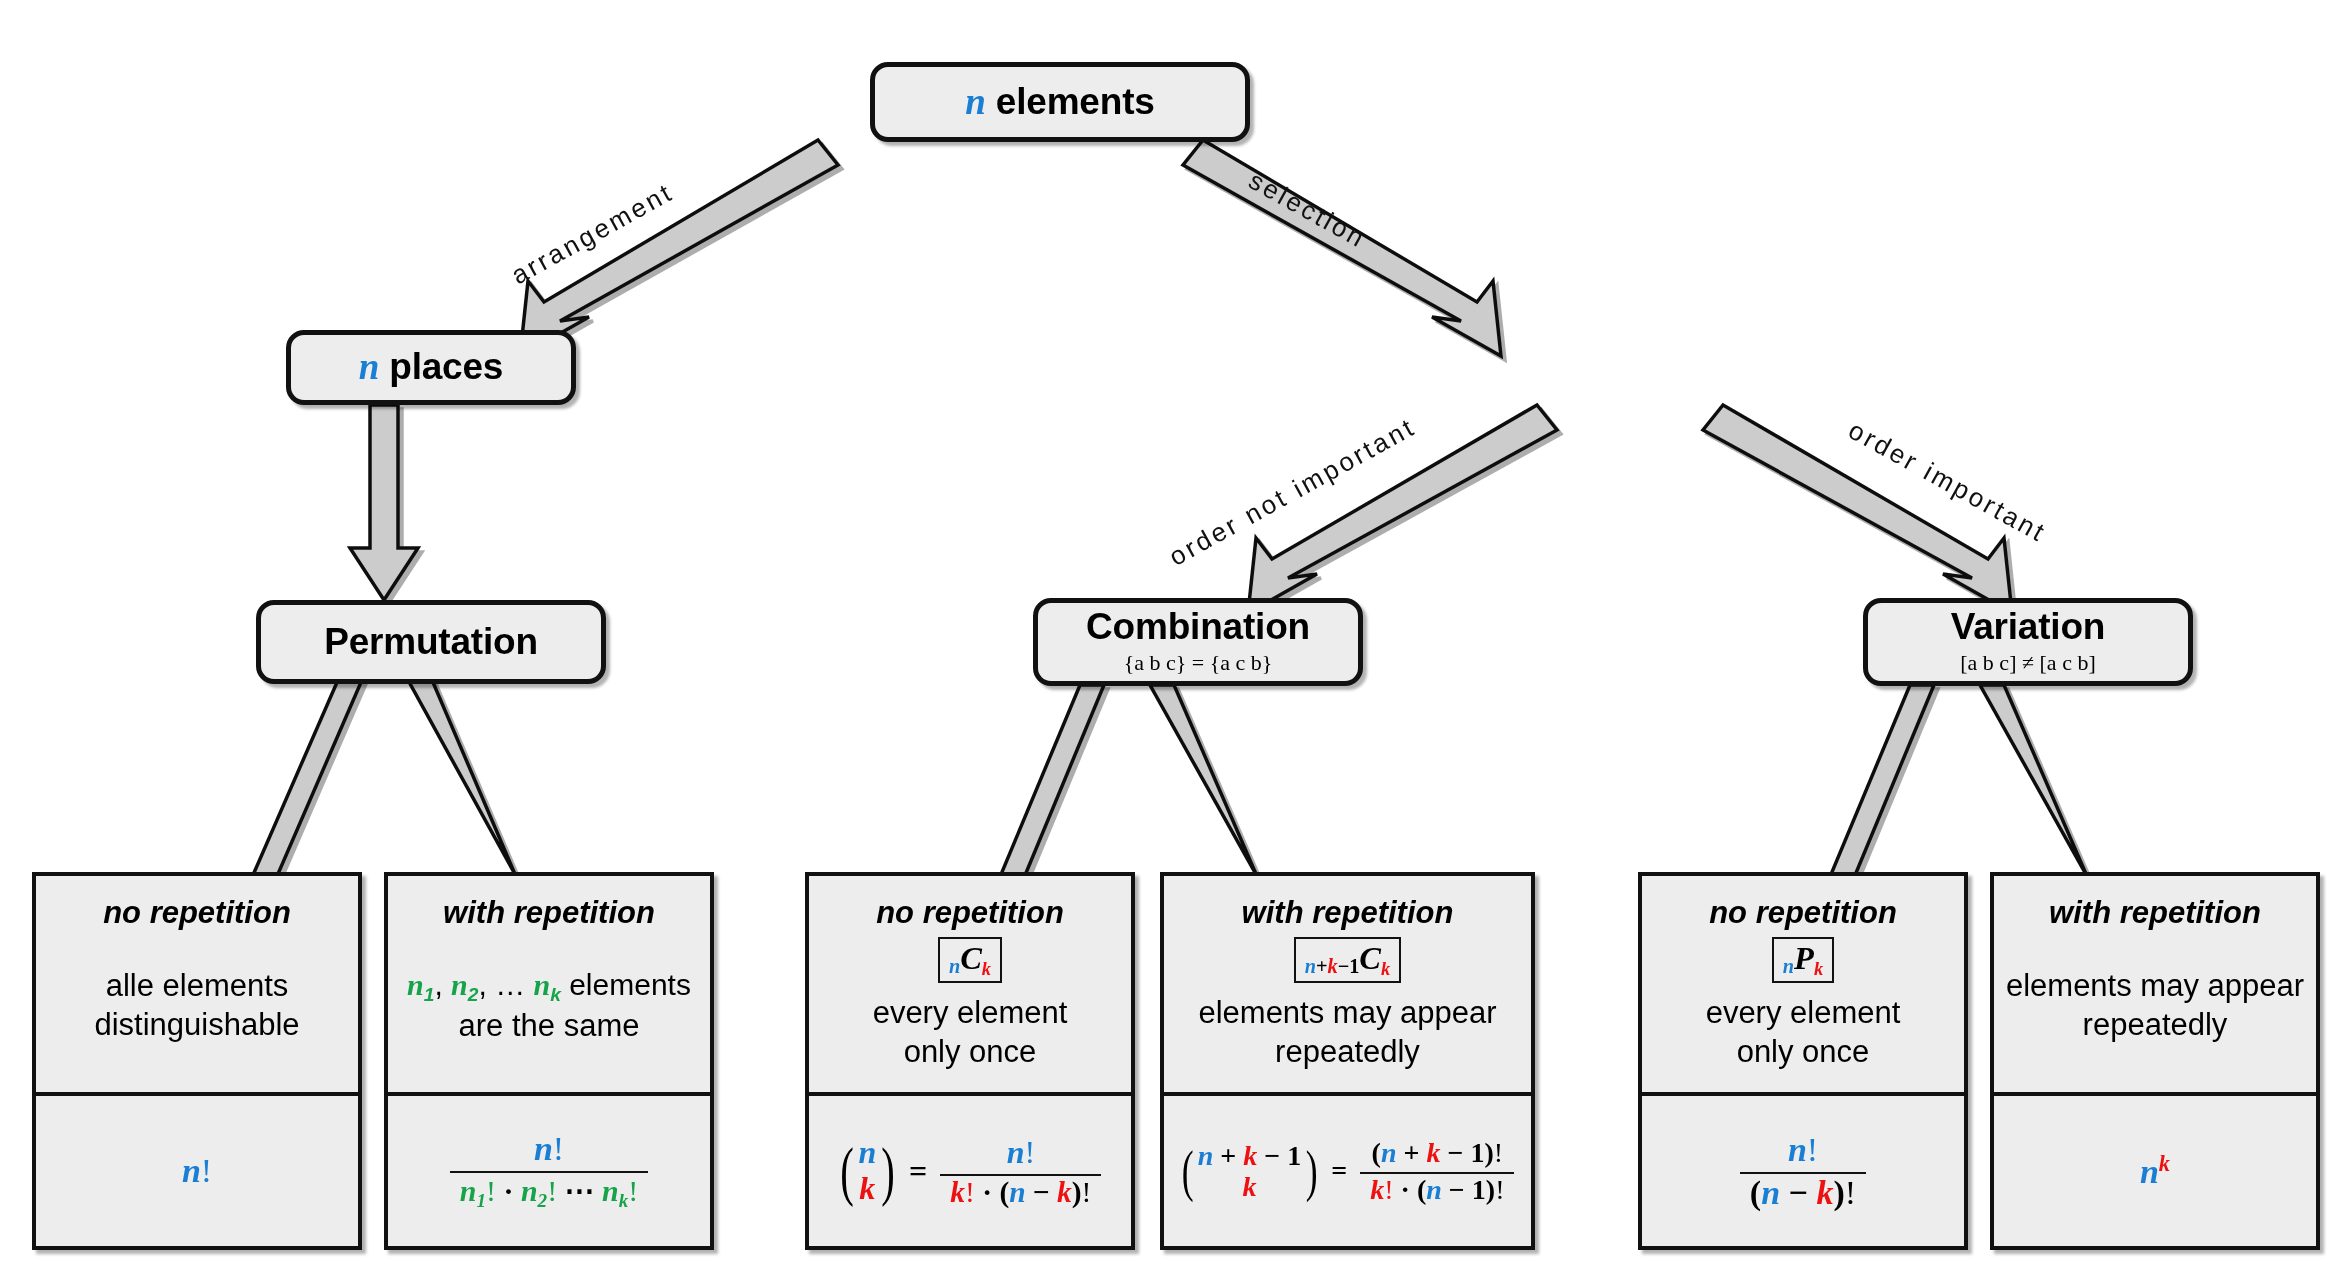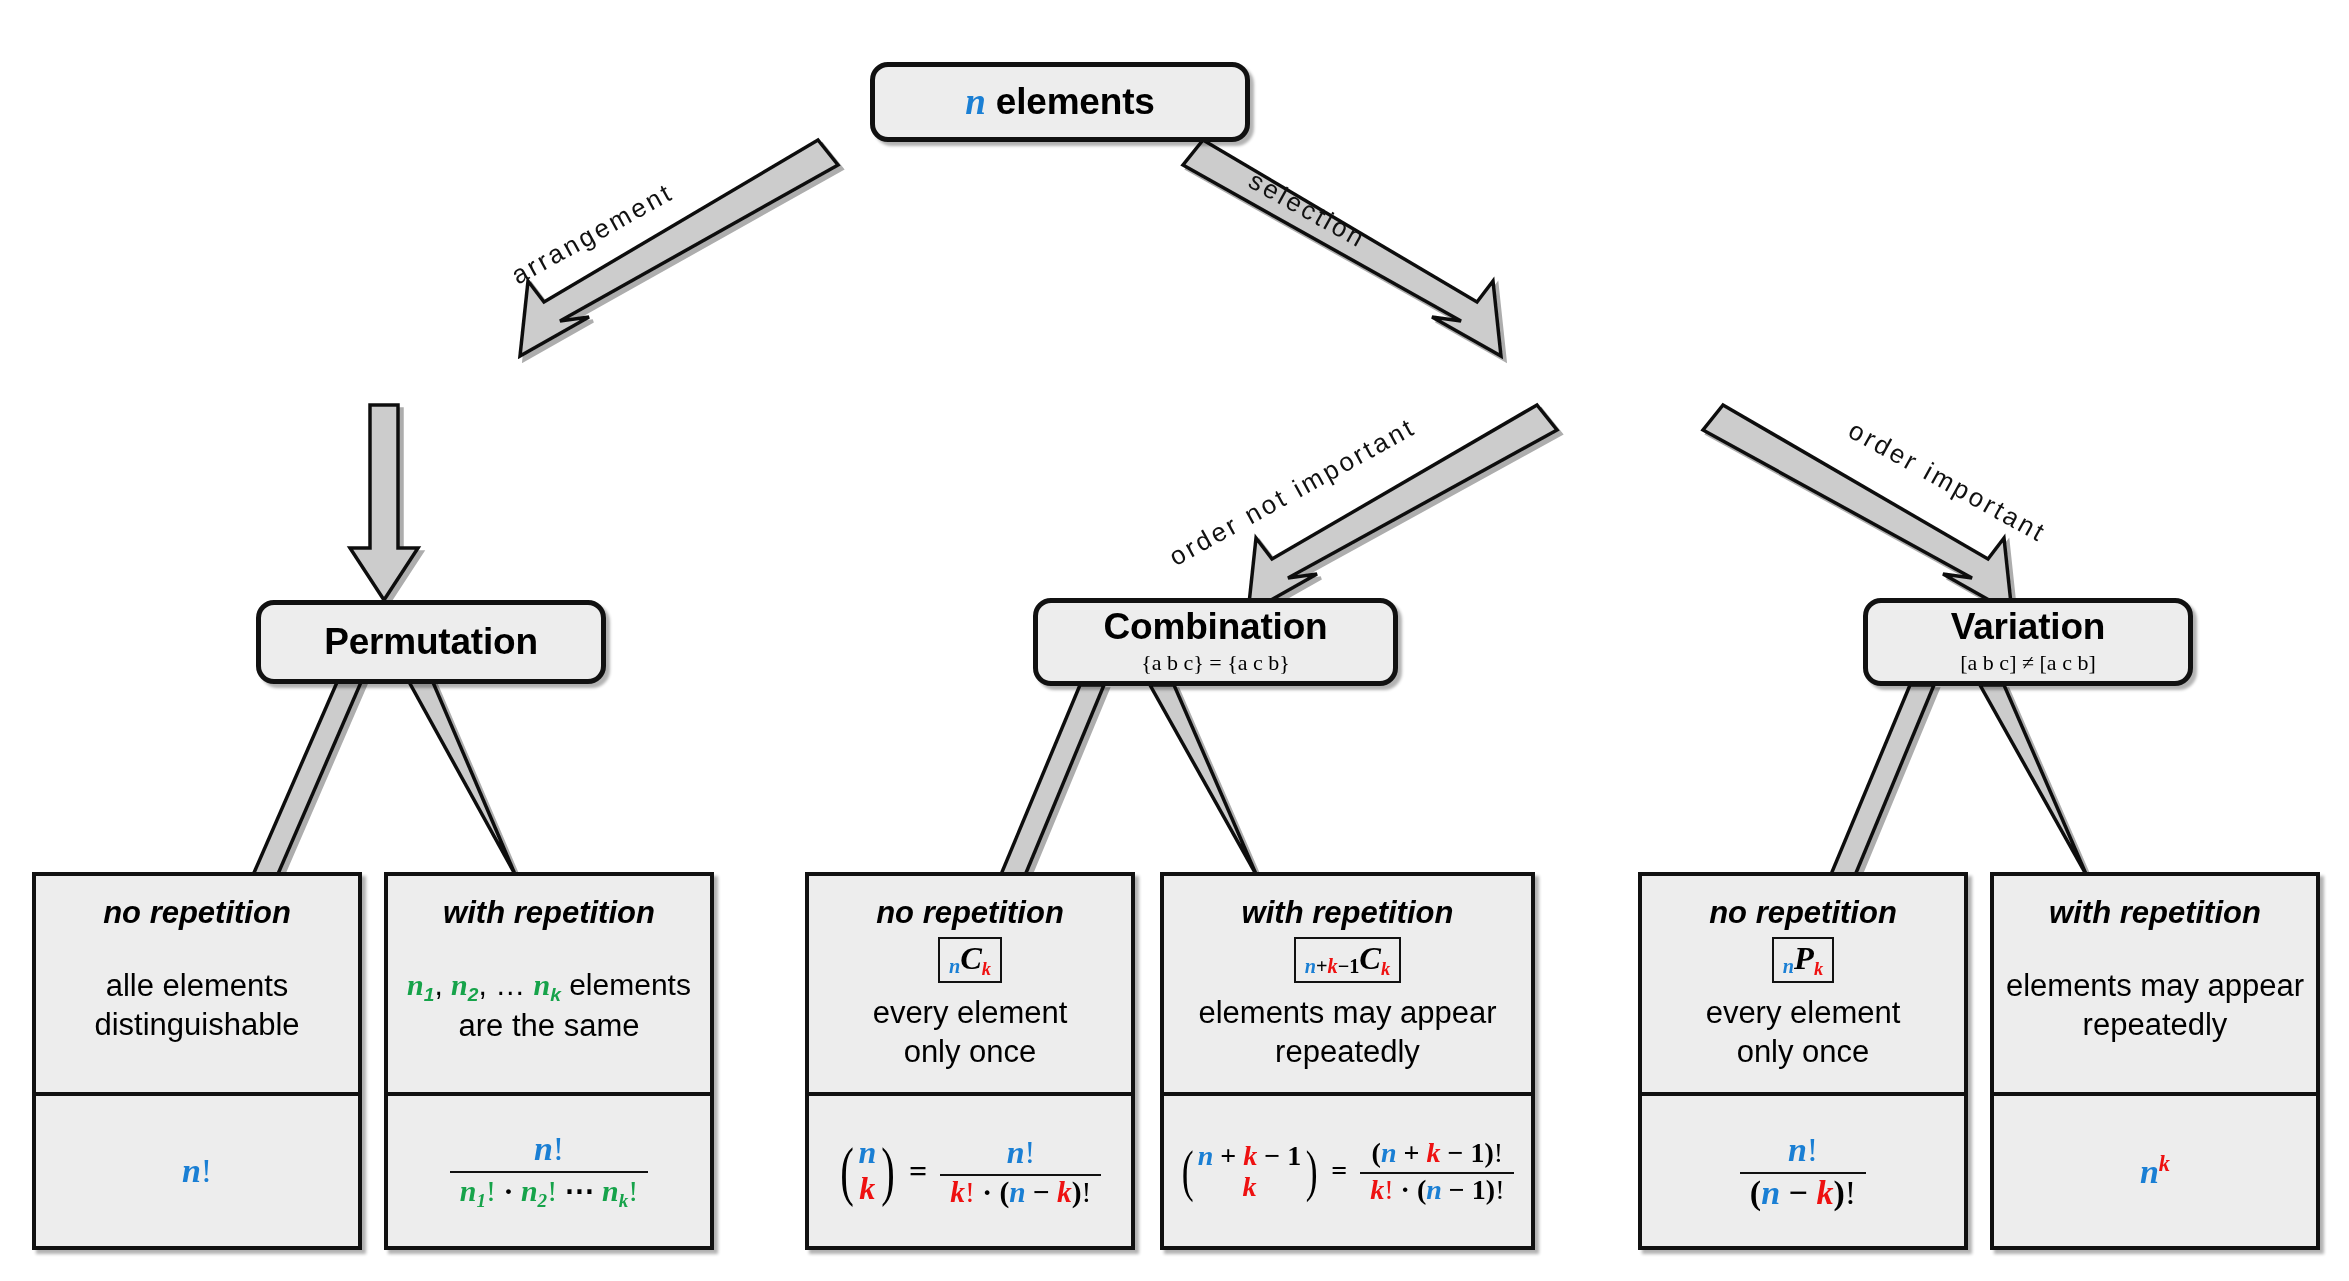--- a/index.html
+++ b/index.html
@@ -222,27 +222,33 @@
 
   <div class="edge-label" style="left:1940px; top:480px; transform: rotate(29deg) translate(-50%,-50%);">order important</div>
 
   <div class="node" style="left:822px; top:62px; width:380px; height:80px;">
     <div class="node-title">
       <span class="mi blue">n</span>
       <span>elements</span>
     </div>
   </div>
 
+  <div class="node" style="left:238px; top:330px; width:290px; height:75px;">
+    <div class="node-title">
+      <span class="mi blue">n</span>
+      <span>places</span>
+    </div>
+  </div>
 
 
   <div class="node" style="left:208px; top:600px; width:350px; height:84px;">
     <div class="node-title">Permutation</div>
   </div>
 
-  <div class="node" style="left:985px; top:598px; width:365px; height:88px;">
+  <div class="node" style="left:985px; top:598px; width:330px; height:88px;">
     <div class="node-title">Combination</div>
     <div class="node-sub">{a b c} = {a c b}</div>
   </div>
 
   <div class="node" style="left:1815px; top:598px; width:330px; height:88px;">
     <div class="node-title">Variation</div>
     <div class="node-sub">[a b c] ≠ [a c b]</div>
   </div>
 
   <div class="leaf" style="left:32px; top:872px; width:330px; height:378px;">

